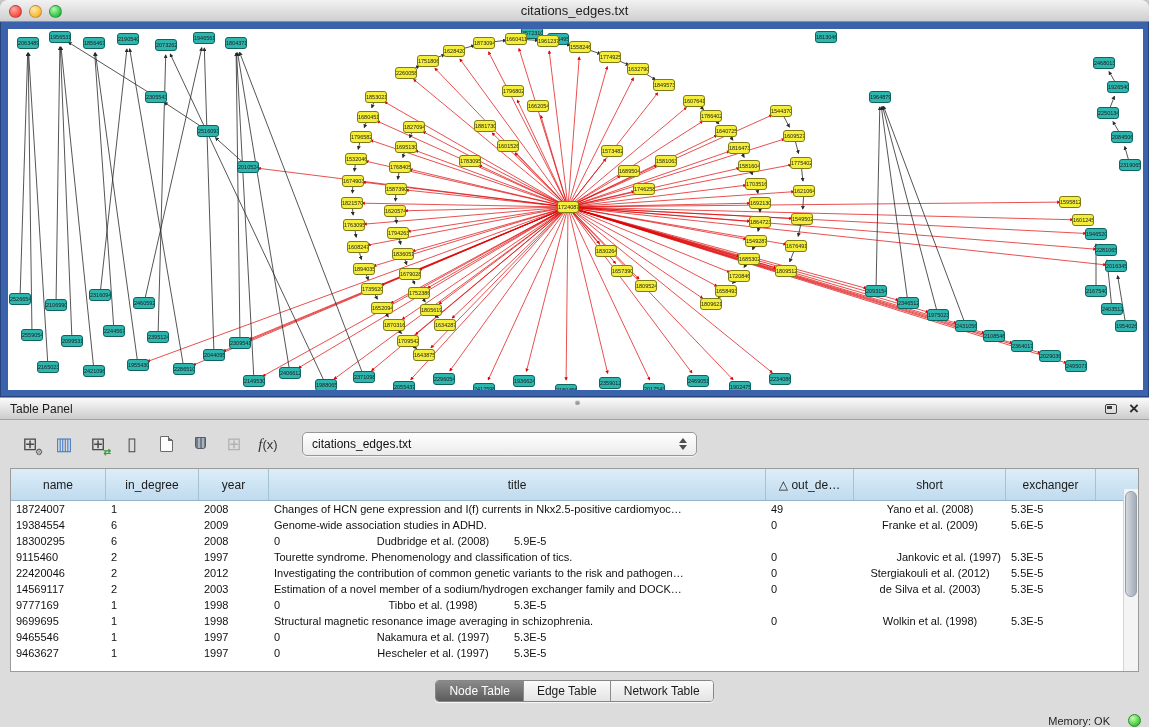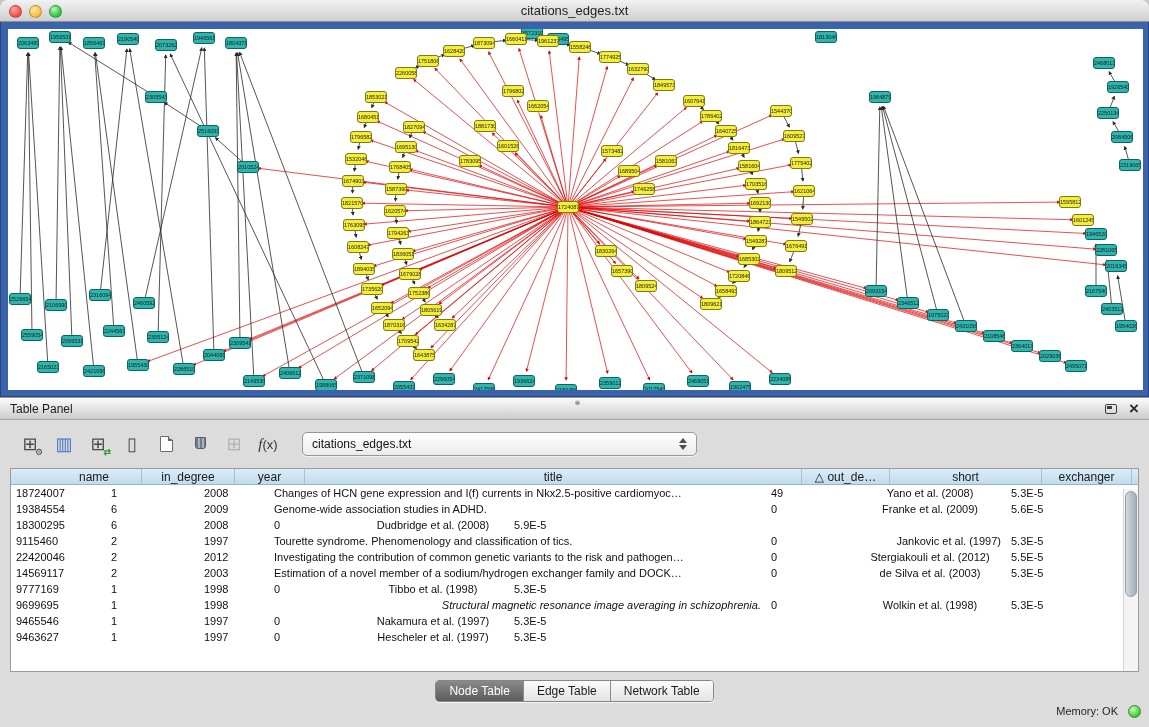--- a/index.html
+++ b/index.html
@@ -65,40 +65,40 @@
   .combo { width:395px; height:24px; margin-left:14px; background:linear-gradient(#ffffff,#ebebeb);
     border:1px solid #979797; border-radius:5px; display:flex; align-items:center; padding:0 9px;
     font-size:12px; color:#111; box-shadow:0 1px 1px rgba(255,255,255,.7); }
   .combo .cval { flex:1; }
   .combo-arrows { display:flex; flex-direction:column; gap:2px; }
   .combo-arrows .up { width:0; height:0; border-left:4px solid transparent; border-right:4px solid transparent; border-bottom:5px solid #4f4f4f; }
   .combo-arrows .dn { width:0; height:0; border-left:4px solid transparent; border-right:4px solid transparent; border-top:5px solid #4f4f4f; }
 
   .table-wrap { flex:1; margin:0 10px 5px; background:#ffffff; border:1px solid #9b9b9b;
     position:relative; overflow:hidden; }
-  .thead { display:flex; height:16px; background:linear-gradient(#dcedf9,#c0dbee);
-    border-bottom:1px solid #97b5c8;padding-left:36px; }
+  .thead { display:flex; height:32px; background:linear-gradient(#dcedf9,#c0dbee);
+    border-bottom:1px solid #97b5c8; }
   .hcell { font-size:12px; color:#1a1a1a; display:flex; align-items:center; justify-content:center;
     border-right:1px solid #a5c2d4; overflow:hidden; white-space:nowrap; }
   .trow { display:flex; height:16px; align-items:center; }
   .tcell { font-size:11px; color:#101010; padding:0 5px; overflow:hidden; white-space:nowrap; }
   .vscroll { position:absolute; right:0; top:20px; bottom:0; width:15px; background:#f4f4f4;
     border-left:1px solid #d5d5d5; }
   .vthumb { position:absolute; left:1px; right:1px; top:2px; height:58%; border-radius:7px;
     background:linear-gradient(90deg,#d3d9e0,#a2abb7); border:1px solid #959ea9; }
 
   .tabs-row { height:28px; display:flex; align-items:center; justify-content:center; }
   .segmented { display:flex; border:1px solid #868686; border-radius:4px; overflow:hidden;
     background:#f4f4f4; box-shadow:0 1px 1px rgba(255,255,255,.8); }
   .seg { padding:3px 13px; font-size:12px; color:#1c1c1c; border-right:1px solid #8c8c8c; background:linear-gradient(#fbfbfb,#e4e4e4); }
   .seg:last-child { border-right:none; }
   .seg.active { background:linear-gradient(#8a8a8a,#5c5c5c); color:#ffffff; }
 
-  .statusbar { height:22px; display:flex; align-items:flex-start; justify-content:flex-end;
-    padding:0 8px; gap:10px; }
+  .statusbar { height:22px; display:flex; align-items:flex-end; justify-content:flex-end;
+    padding:0 8px; gap:18px; }
   .statusbar .mem { font-size:11px; color:#1f1f1f; }
   .memdot { width:13px; height:13px; border-radius:50%; border:1px solid #2b8c2b;
     background:radial-gradient(circle at 35% 30%, #ccf9b5, #46cf3c 65%, #2aa32c); }
 </style>
 </head>
 <body>
 
 <div class="network-window">
   <div class="titlebar">
     <div class="traffic">
@@ -550,21 +550,21 @@
           <div class="tcell" style="width: 93px; text-align: left;">1</div>
           <div class="tcell" style="width: 70px; text-align: left;">1998</div>
           <div class="tcell" style="width: 88px; text-align: left;">0</div>
           <div class="tcell" style="width: 152px; text-align: center;">Tibbo et al. (1998)</div>
           <div class="tcell" style="width: 90px; text-align: left;">5.3E-5</div>
         </div>
         <div class="trow">
           <div class="tcell" style="width: 95px; text-align: left;">9699695</div>
           <div class="tcell" style="width: 93px; text-align: left;">1</div>
           <div class="tcell" style="width: 70px; text-align: left;">1998</div>
-          <div class="tcell" style="width: 497px; text-align: right; font-style: italic;">Structural magnetic resonance image averaging in schizophrenia.</div>
+          <div class="tcell" style="width: 497px; text-align: left;">Structural magnetic resonance image averaging in schizophrenia.</div>
           <div class="tcell" style="width: 88px; text-align: left;">0</div>
           <div class="tcell" style="width: 152px; text-align: center;">Wolkin et al. (1998)</div>
           <div class="tcell" style="width: 90px; text-align: left;">5.3E-5</div>
         </div>
         <div class="trow">
           <div class="tcell" style="width: 95px; text-align: left;">9465546</div>
           <div class="tcell" style="width: 93px; text-align: left;">1</div>
           <div class="tcell" style="width: 70px; text-align: left;">1997</div>
           <div class="tcell" style="width: 88px; text-align: left;">0</div>
           <div class="tcell" style="width: 152px; text-align: center;">Nakamura et al. (1997)</div>

